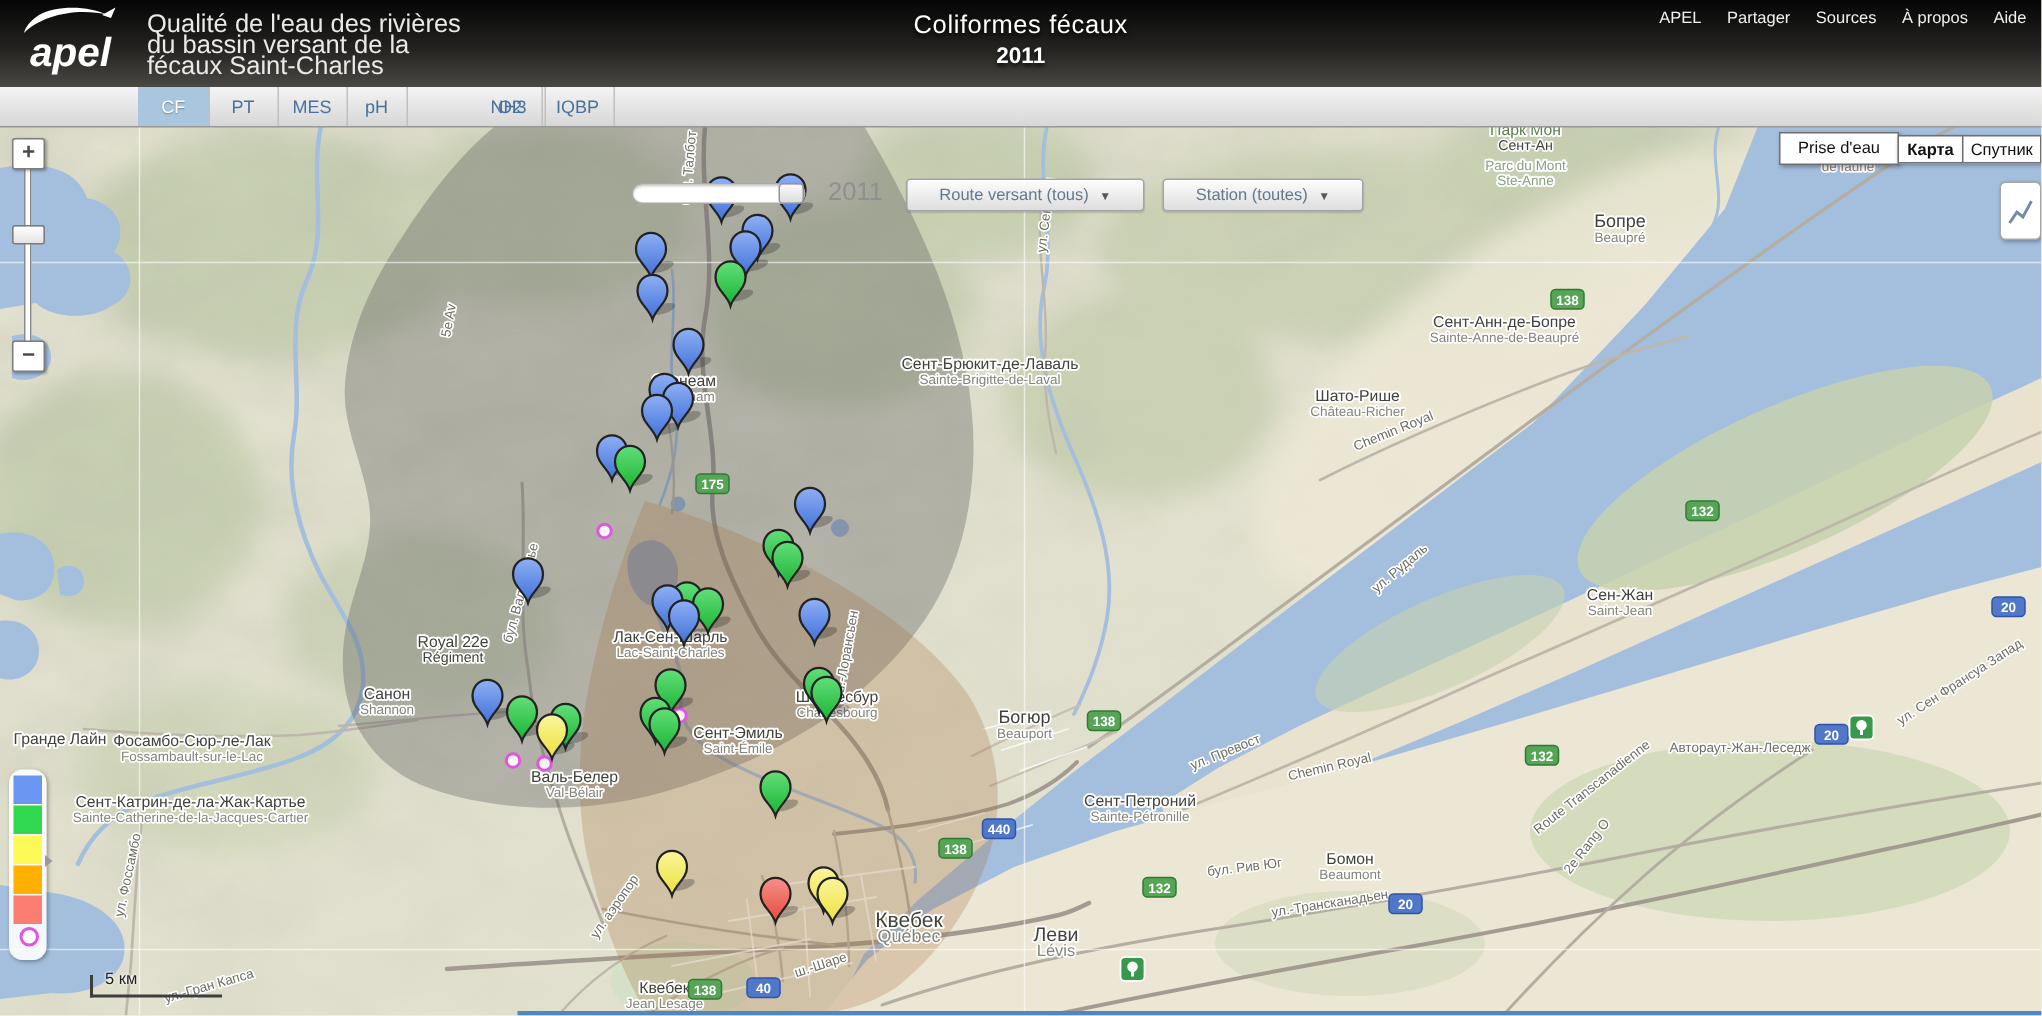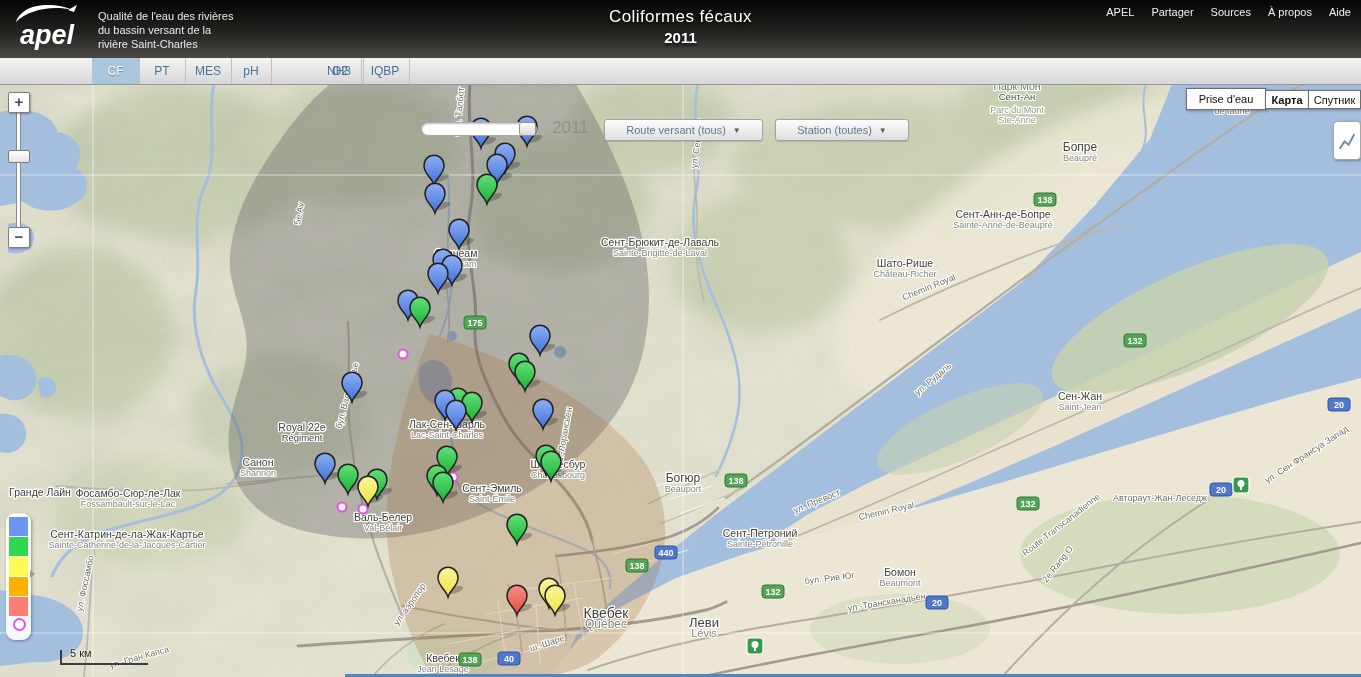--- a/index.html
+++ b/index.html
@@ -4,21 +4,21 @@
 <style>
   html,body{margin:0;padding:0;}
   body{width:1361px;height:677px;position:relative;overflow:hidden;
        font-family:"Liberation Sans",sans-serif;background:#fff;}
 
   
   #header{position:absolute;left:0;top:0;width:1361px;height:58px;
           background:linear-gradient(#050505,#23221f 55%,#4a4843);color:#fff;z-index:30;}
   #logo{position:absolute;left:10px;top:2px;width:82px;height:54px;}
   #logo svg{display:block;}
-  #subtitle{position:absolute;left:98px;top:9px;font-size:11px;line-height:14px;color:#e9e9e9;}
+  #subtitle{position:absolute;left:98px;top:9px;font-size:17px;line-height:14px;color:#e9e9e9;}
   #title-block{position:absolute;left:50%;top:7px;transform:translateX(-50%);text-align:center;
                text-shadow:0 2px 3px rgba(0,0,0,.8);}
   #title-line1{font-size:17px;font-weight:normal;letter-spacing:.4px;}
   #title-line2{font-size:15px;font-weight:bold;margin-top:2px;}
   #top-nav{position:absolute;right:10px;top:6px;display:flex;gap:17px;font-size:11px;color:#f0f0f0;}
   .navitem{cursor:pointer;white-space:nowrap;}
 
   
   #tabbar{position:absolute;left:0;top:58px;width:1361px;height:26px;
           background:linear-gradient(#f4f4f4,#d7d7d7);border-bottom:1px solid #979797;z-index:30;padding-left:44px;}
@@ -97,21 +97,21 @@
   <div id="logo">
     <svg width="82" height="54" viewBox="0 0 82 54">
       <path d="M6,20 C18,8 42,3 62,8 C50,2 28,1 16,8 C10,12 7,16 6,20 Z" fill="#fff"></path>
       <path d="M58,8 l9,-5 l-3,7 z" fill="#fff"></path>
       <text x="10" y="42" font-size="27" font-style="italic" font-weight="bold" fill="#fff">apel</text>
     </svg>
   </div>
   <div id="subtitle">
     <div>Qualité de l'eau des rivières</div>
     <div>du bassin versant de la</div>
-    <div>rivière Saint-Charles</div>
+    <div>fécaux Saint-Charles</div>
   </div>
   <div id="title-block">
     <div id="title-line1">Coliformes fécaux</div>
     <div id="title-line2">2011</div>
   </div>
   <div id="top-nav">
       <span class="navitem">APEL</span>
       <span class="navitem">Partager</span>
       <span class="navitem">Sources</span>
       <span class="navitem">À propos</span>

